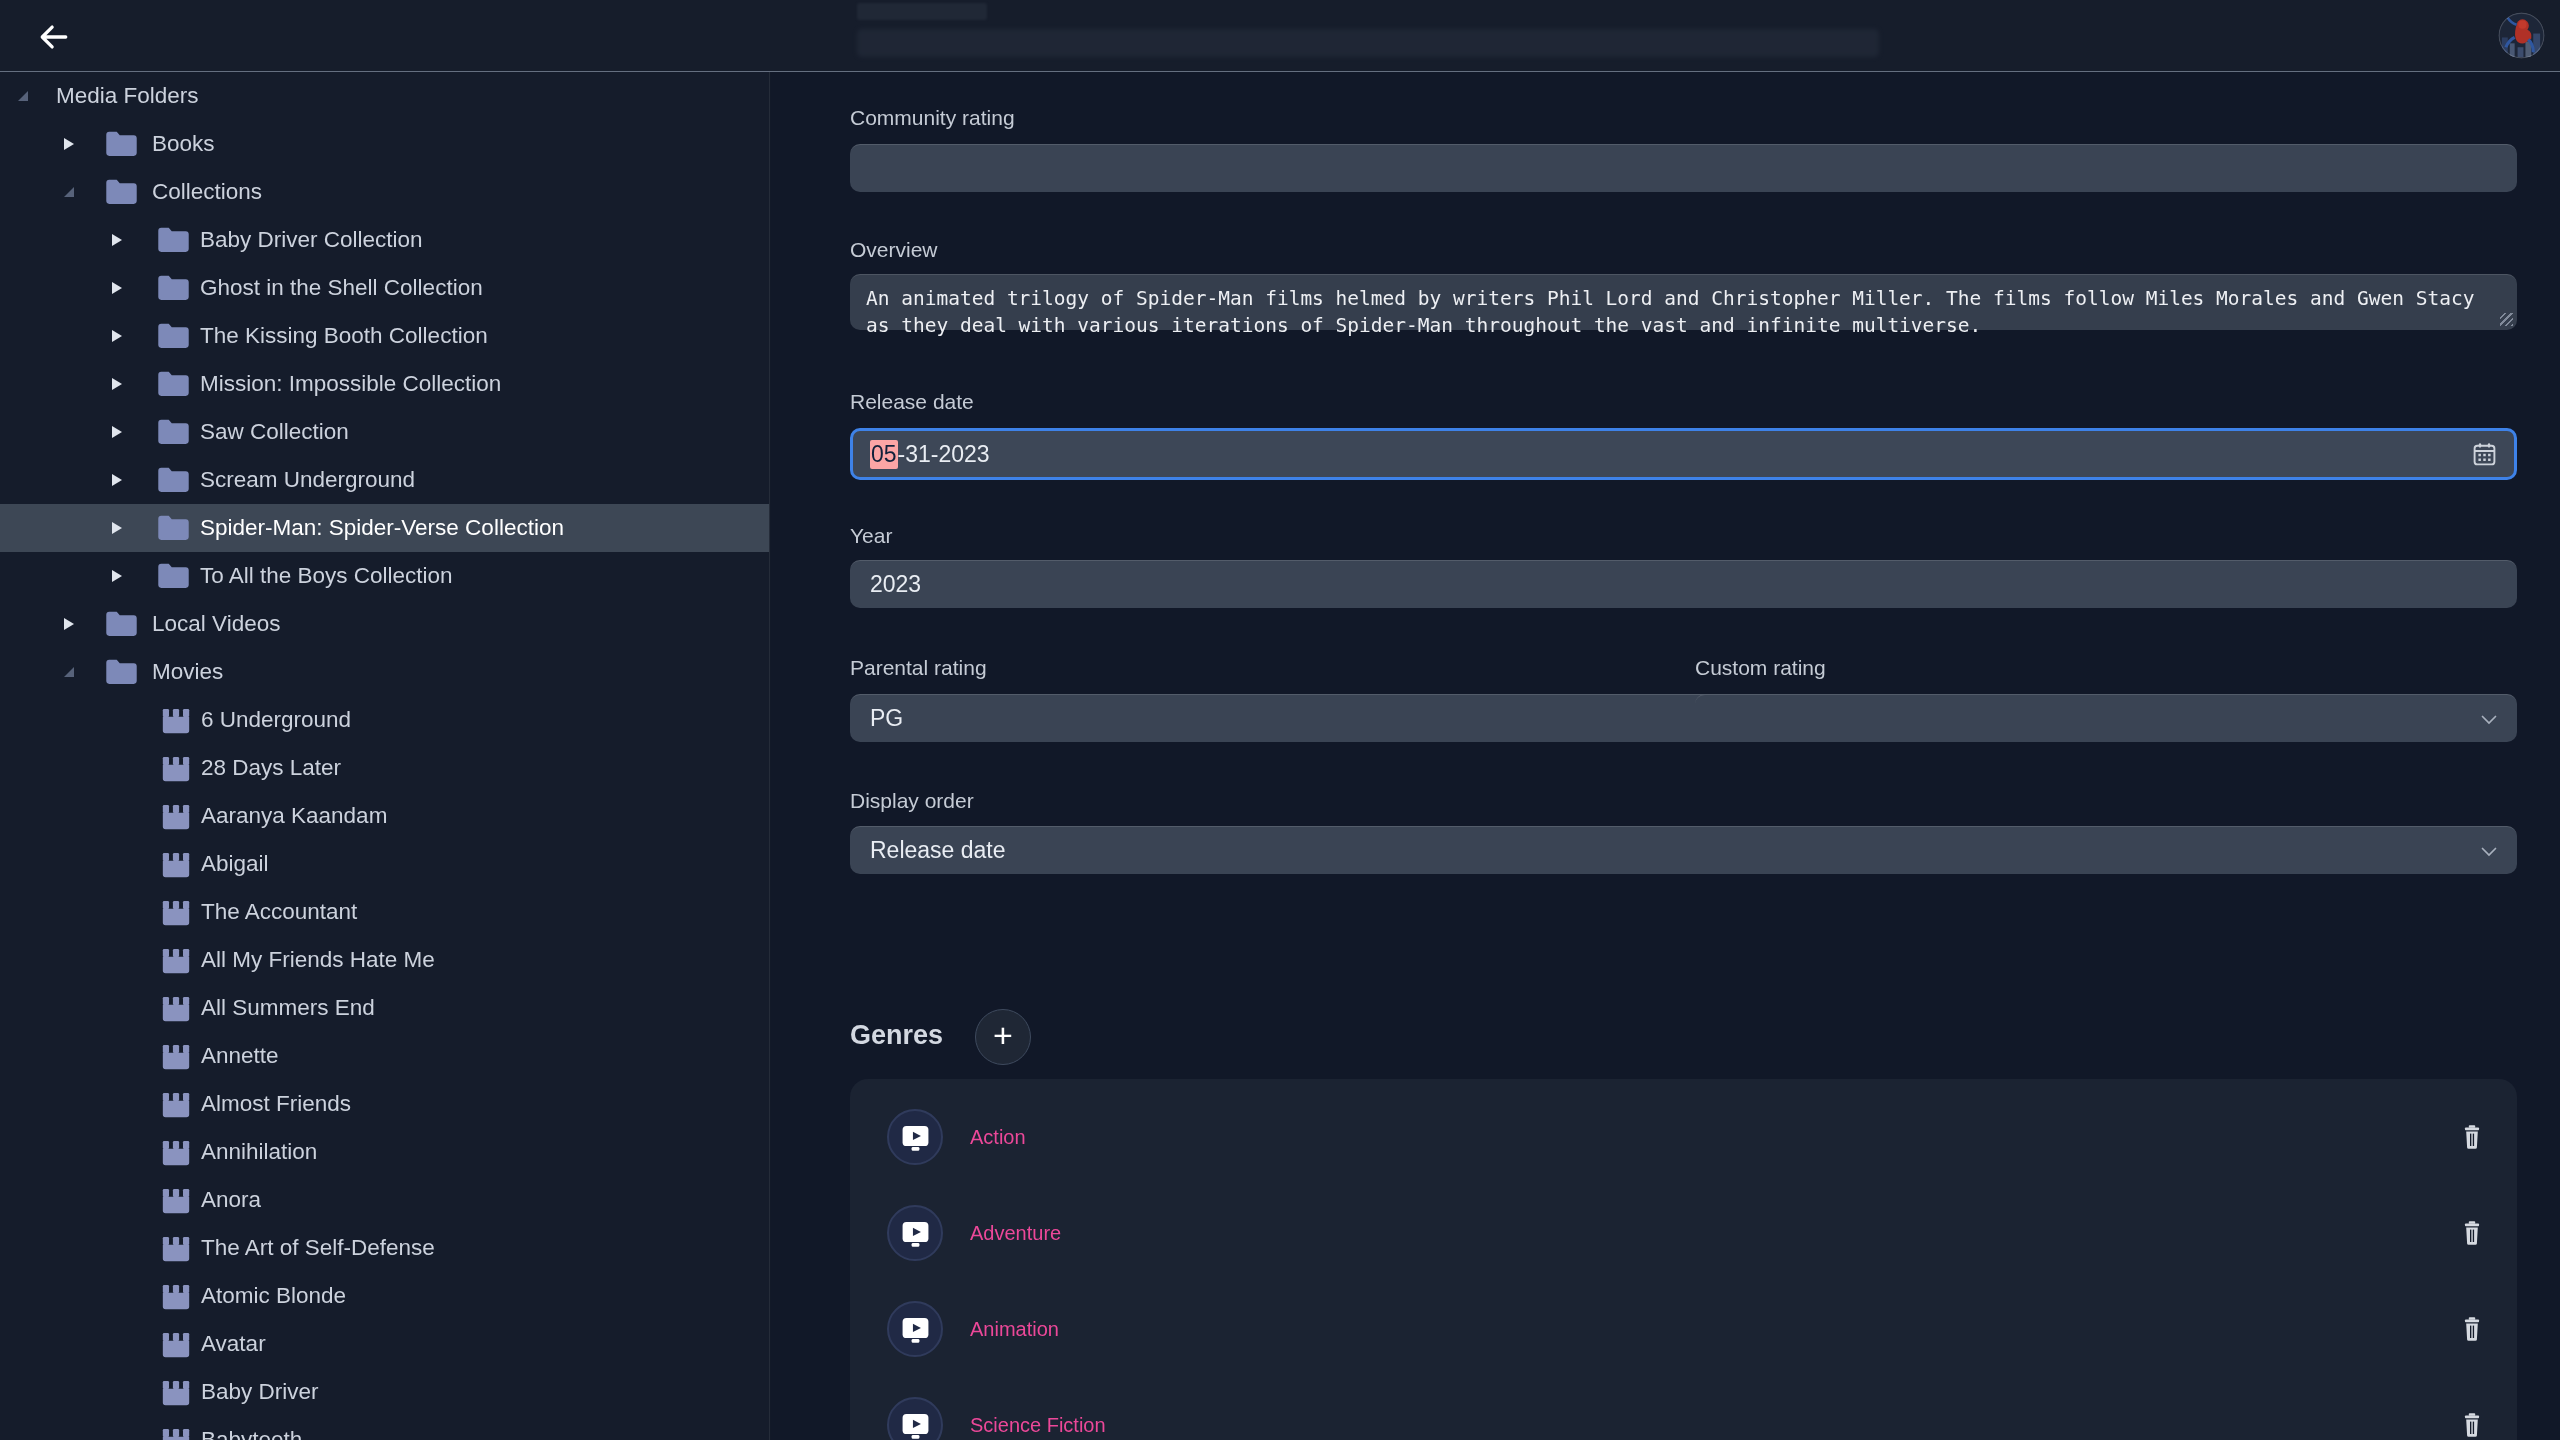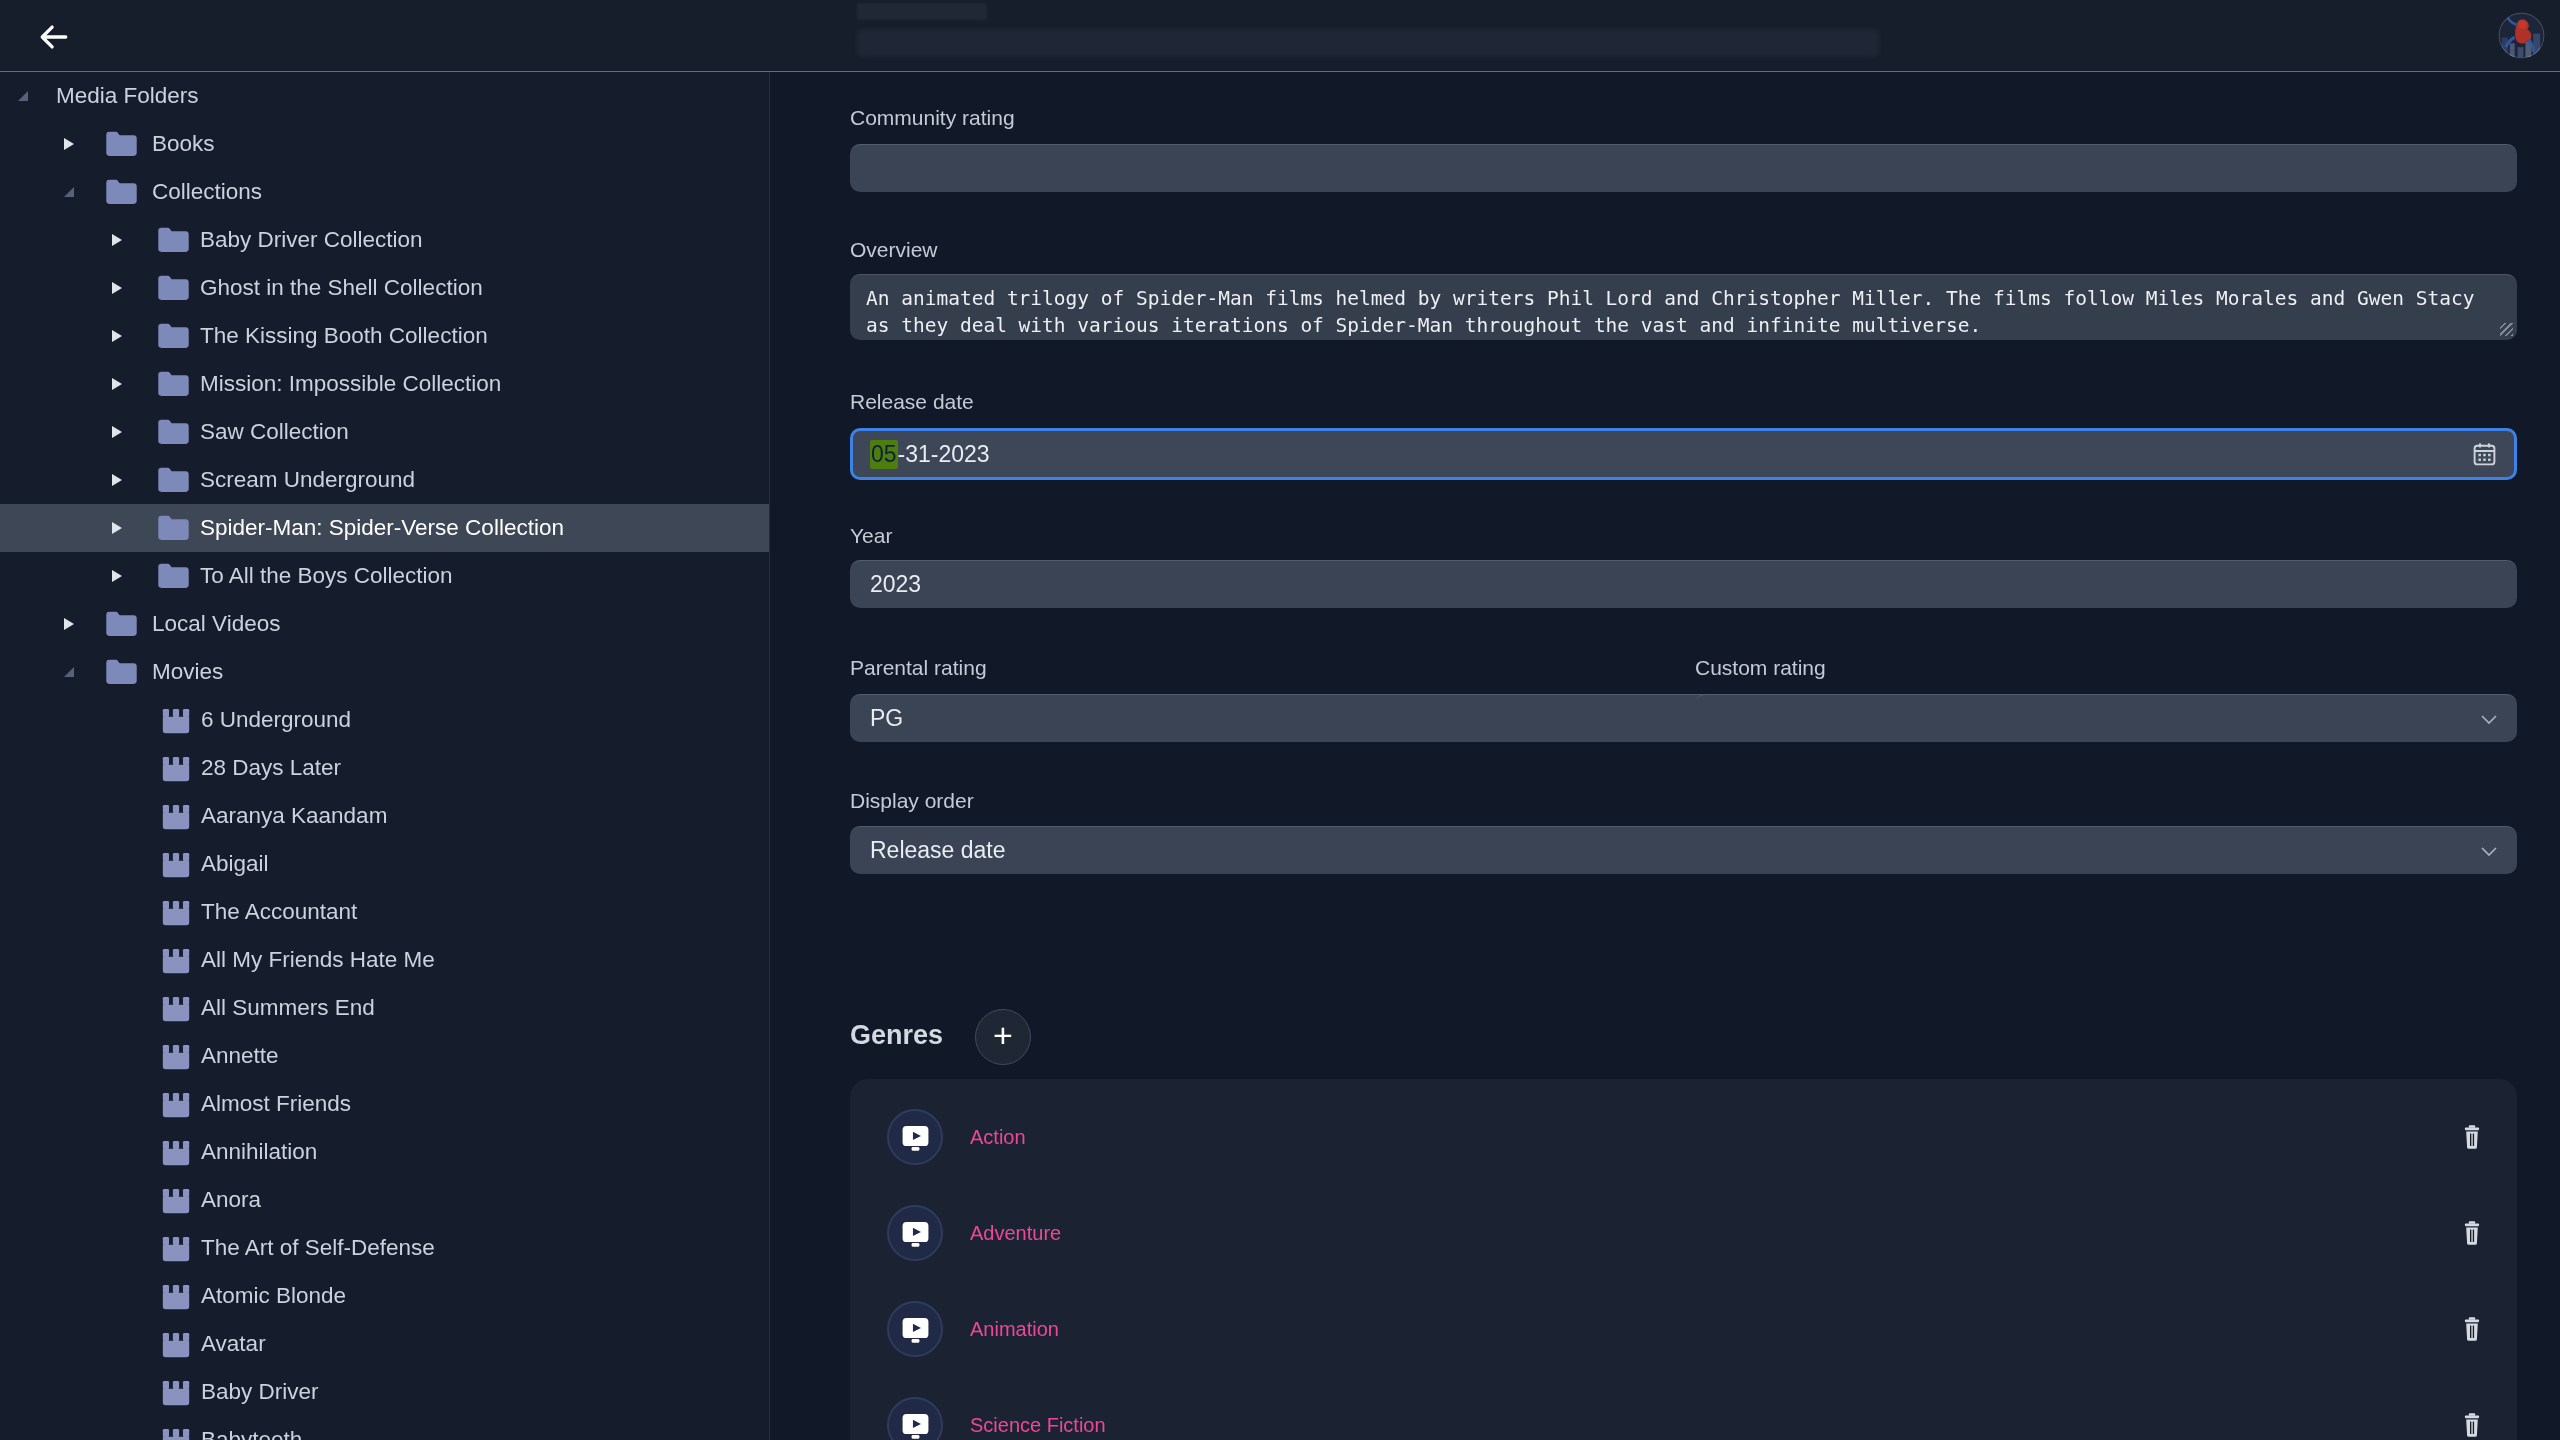--- a/index.html
+++ b/index.html
@@ -29,27 +29,27 @@
   
   .main{position:absolute;left:771px;top:72px;width:1789px;height:1368px;background:#111828;overflow:hidden;}
   .flabel{position:absolute;left:79px;height:26px;font-size:21px;color:#c5cbd5;white-space:nowrap;}
   .tinput{position:absolute;left:79px;width:1667px;height:48px;background:#3a4454;border-radius:10px;
     border-top:1px solid rgba(255,255,255,.13);display:flex;align-items:center;padding:0 20px;
     font-size:23px;color:#e9edf3;cursor:text;}
   .selectbox{position:absolute;left:79px;width:1667px;height:48px;background:#3a4454;border-radius:10px;
     border-top:1px solid rgba(255,255,255,.13);display:flex;align-items:center;padding:0 56px 0 20px;
     font-size:23px;color:#e9edf3;cursor:pointer;}
   .chev{position:absolute;right:16px;top:50%;transform:translateY(-50%);line-height:0;}
-  .overview-box{position:absolute;left:79px;top:202px;width:1667px;height:66px;background:#353e4d;
+  .overview-box{position:absolute;left:79px;top:202px;width:1667px;height:56px;background:#353e4d;
     border-radius:10px;border-top:1px solid rgba(255,255,255,.12);padding:10px 16px;
     font-family:"DejaVu Sans Mono",monospace;font-size:19.5px;line-height:27px;color:#edeff3;cursor:text;}
   .overview-box::after{content:"";position:absolute;right:4px;bottom:4px;width:13px;height:13px;
     background:repeating-linear-gradient(135deg,transparent 0 3px,#8a93a3 3px 4.6px);opacity:.9;}
   .release-input{top:356px;height:52px;border:3px solid #3e82e8;border-top:3px solid #3e82e8;background:#3d4757;padding:0 17px;}
-  .sel-seg{background:#4d7c0f;color:#10203a;border-radius:2px;padding:1px 1px;}
+  .sel-seg{background:#fca5a5;color:#10203a;border-radius:2px;padding:1px 1px;}
   .cal-icon{position:absolute;right:16px;top:50%;transform:translateY(-50%);line-height:0;cursor:pointer;}
 
   .genres-head{position:absolute;left:79px;top:948px;font-size:27px;font-weight:700;color:#d3d8e1;}
   .add-btn{position:absolute;left:204px;top:937px;width:56px;height:56px;border-radius:50%;background:#1f2735;
     border:1.5px solid #3e4a5e;color:#ffffff;font-size:34px;font-weight:300;display:flex;align-items:center;
     justify-content:center;cursor:pointer;padding-bottom:4px;}
   .genres-panel{position:absolute;left:79px;width:1667px;top:1007px;height:520px;background:#1b2332;
     border-radius:18px 18px 0 0;padding-top:10px;}
   .genre-row{position:relative;height:96px;}
   .gbadge{position:absolute;left:37px;top:50%;transform:translateY(-50%);width:56px;height:56px;border-radius:50%;

